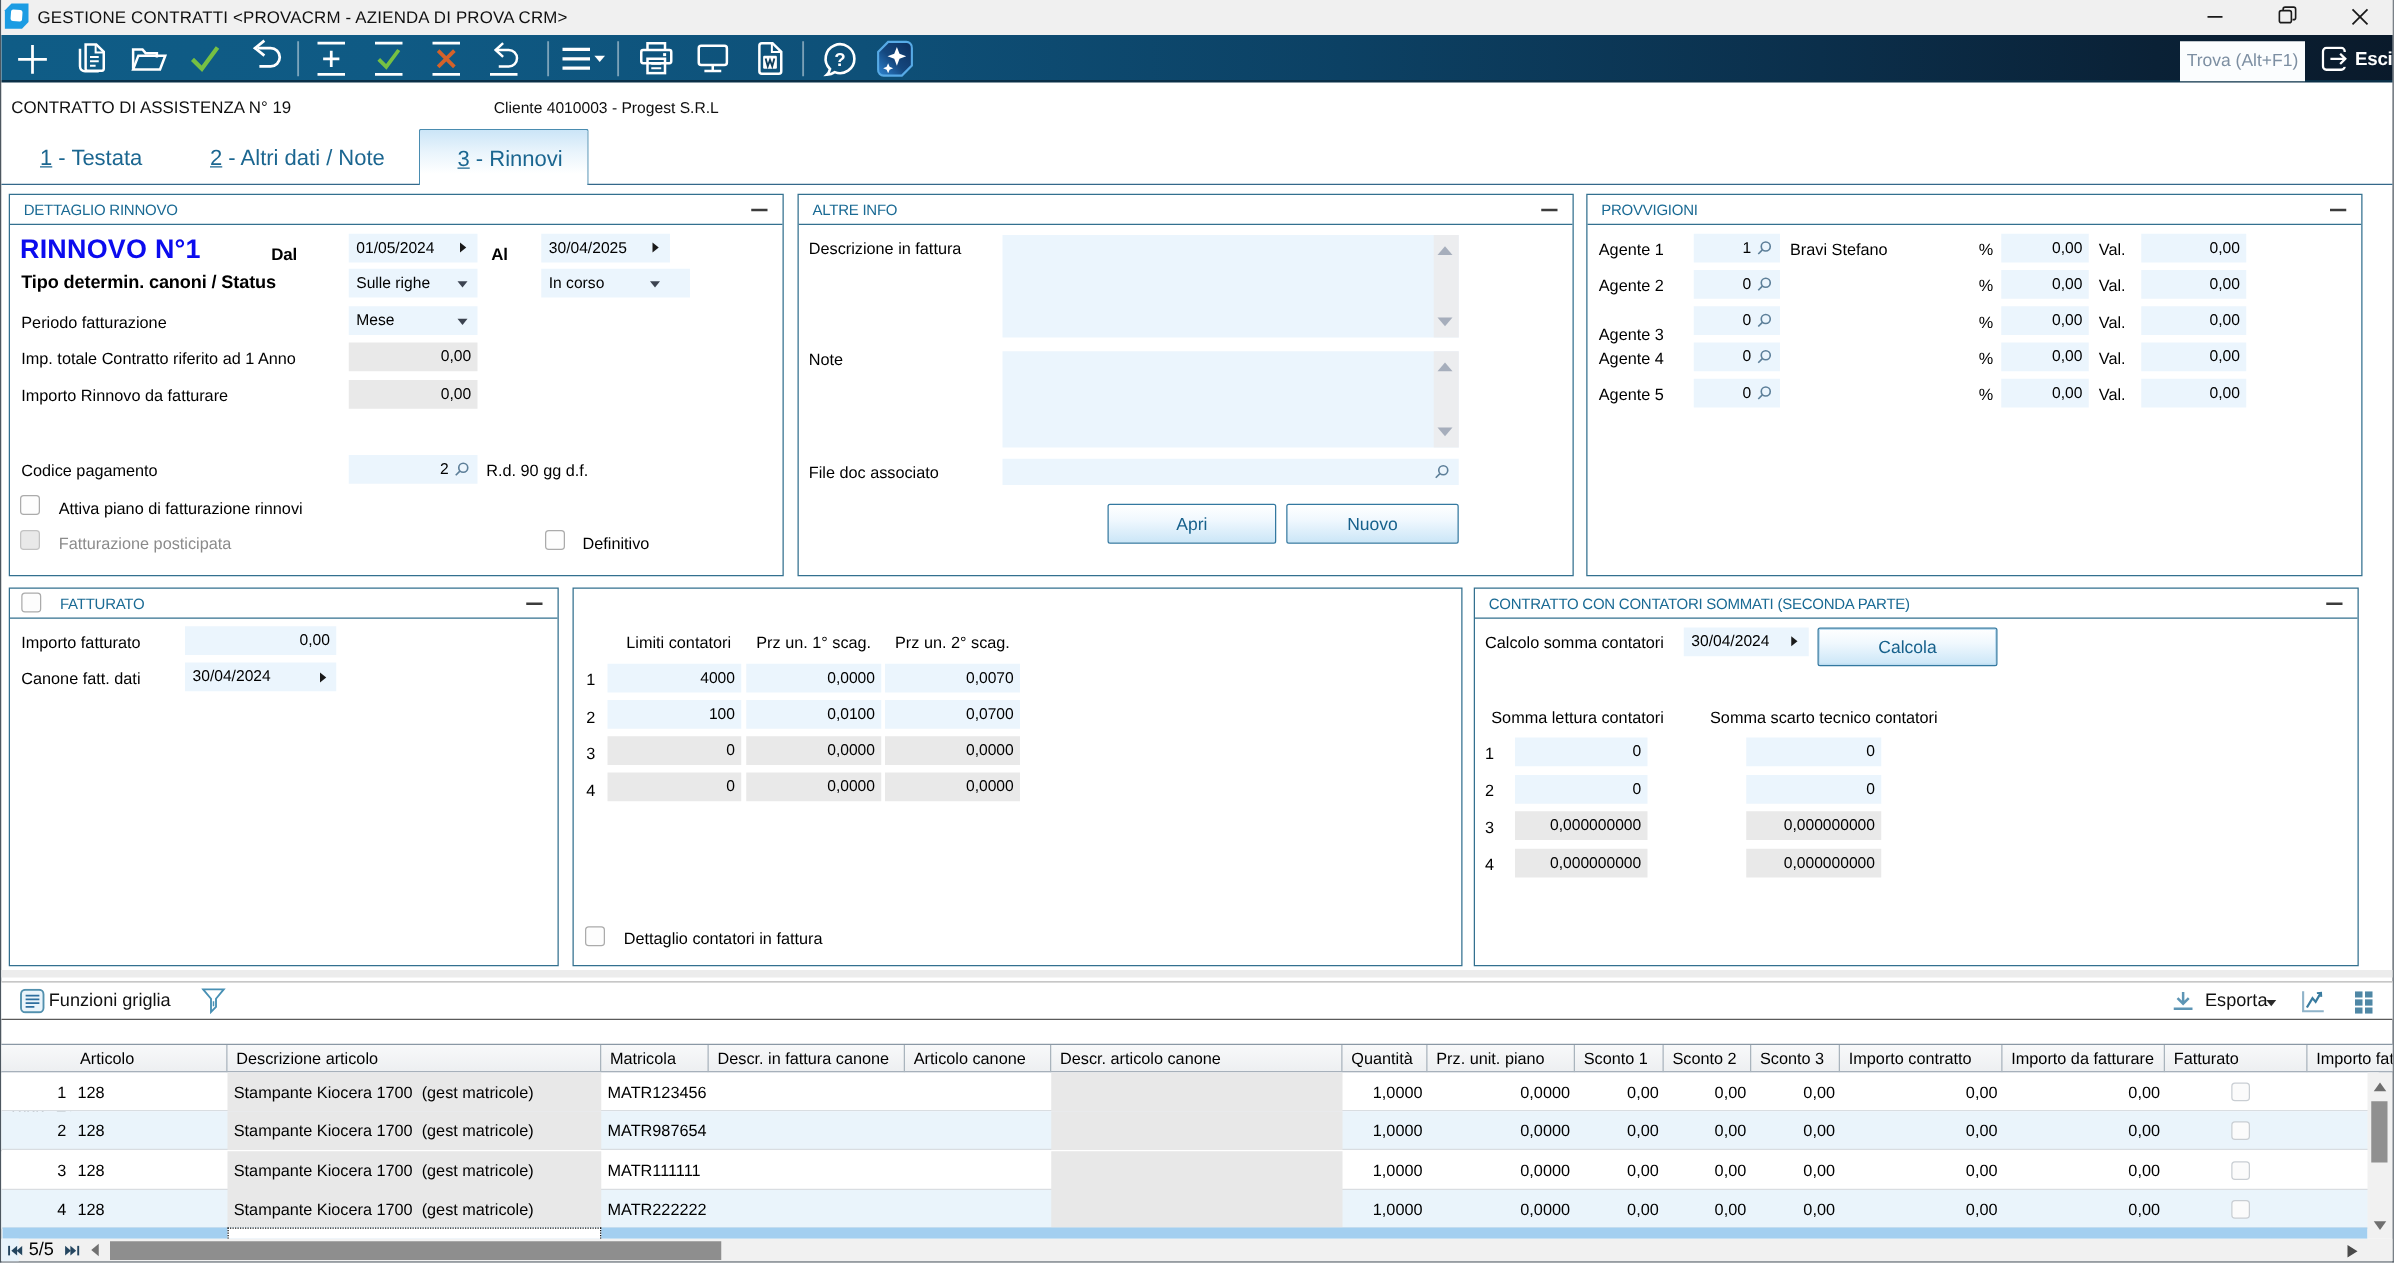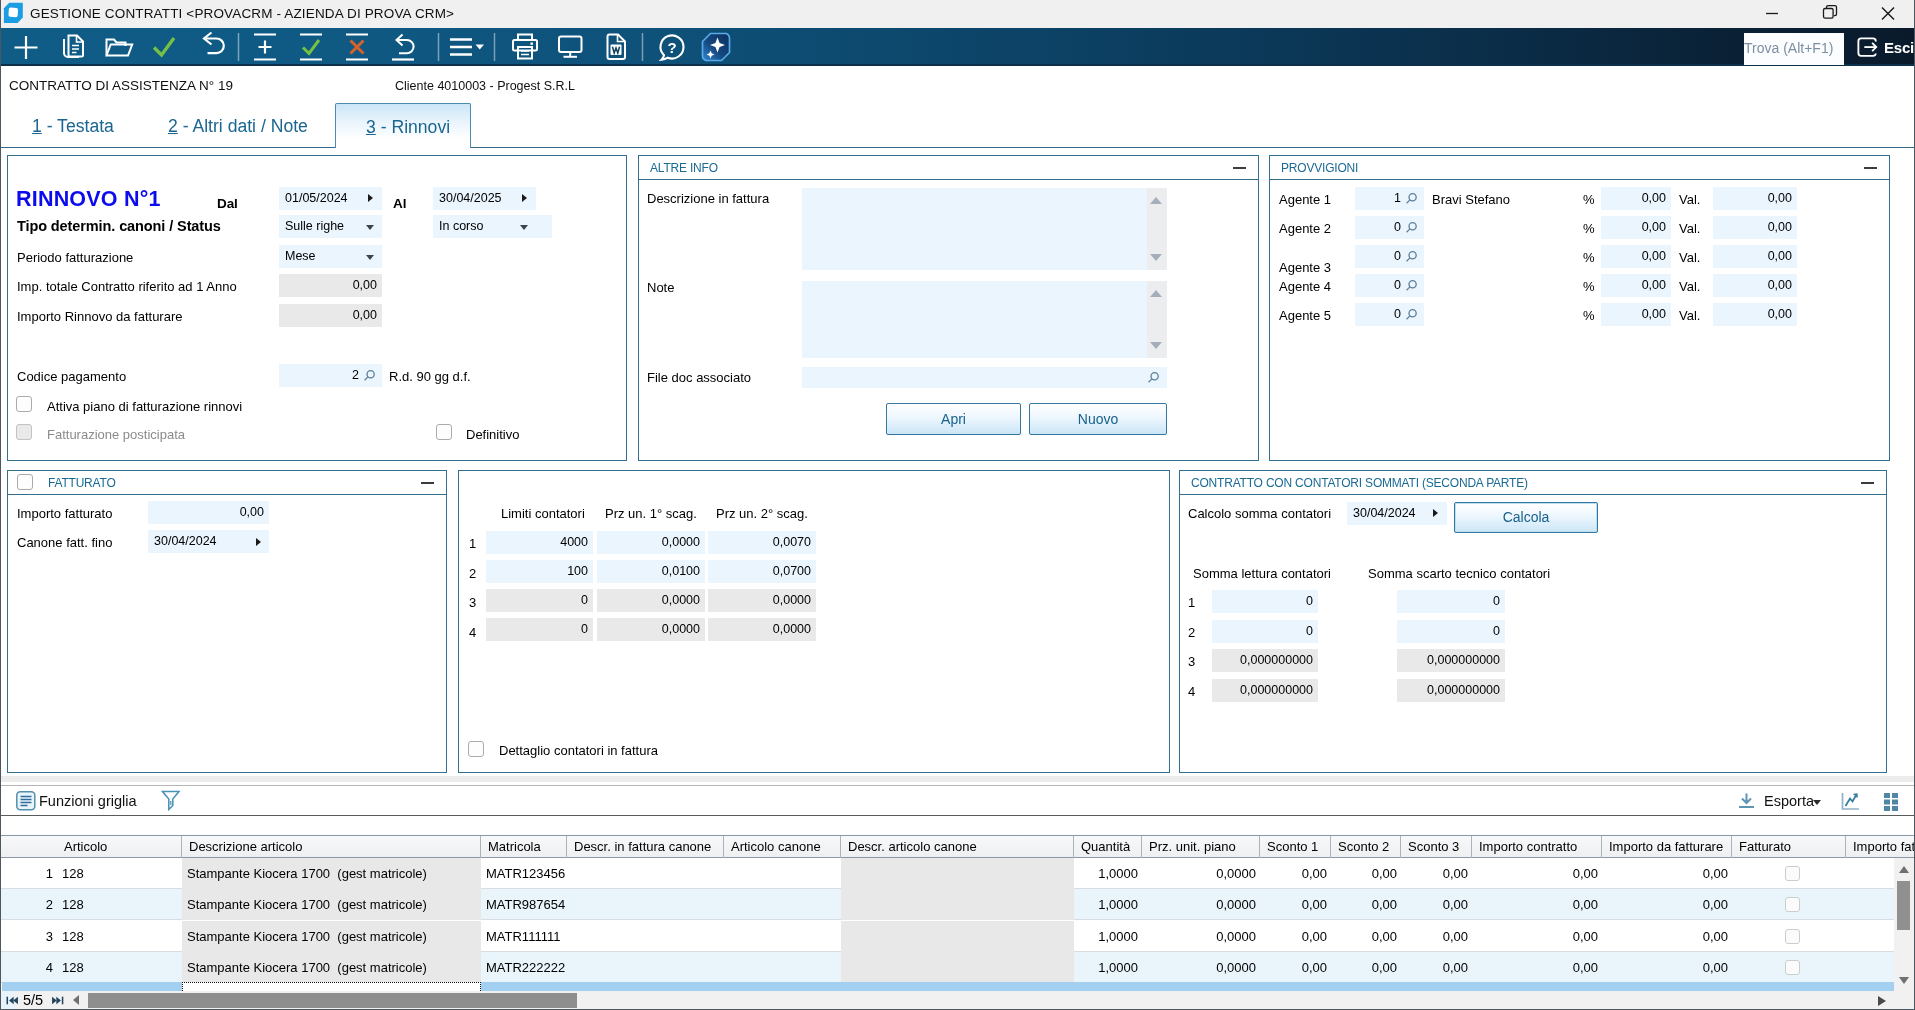--- a/index.html
+++ b/index.html
@@ -9,21 +9,21 @@
 .abs { position:absolute; }
 
 
 #titlebar { position:absolute; left:0; top:0; width:1915px; height:28px; background:#f0f0f0; }
 #titletext { position:absolute; left:29px; top:6px; font-size:13.5px; color:#101010; letter-spacing:0.15px; }
 
 
 #toolbar { position:absolute; left:0; top:28px; width:1915px; height:38px; border-bottom:2px solid #0b3048; box-sizing:content-box; height:36px;
   background:linear-gradient(90deg,#0f5c86 0%,#0f5a84 16%,#0e5078 36%,#0c4164 56%,#0b2f4b 76%,#0a2136 90%,#0a1a2b 100%); }
 
-#trova { position:absolute; left:1743px; top:5px; width:100px; height:32px; background:#fbfdfe; font-size:14px; color:#7d8fa2; line-height:31px; }
+#trova { position:absolute; left:1743px; top:5px; width:100px; height:32px; background:#fbfdfe; font-size:14px; color:#7d8fa2; line-height:31px; text-align:center; }
 #esci { position:absolute; left:1883px; top:11px; color:#fff; font-size:15px; font-weight:bold; letter-spacing:-0.2px; }
 
 
 #sub1 { position:absolute; left:8px; top:78px; font-size:13.5px; color:#101010; }
 #sub2 { position:absolute; left:394px; top:79px; font-size:12.5px; color:#101010; }
 
 
 #tabline { position:absolute; left:0; top:146.5px; width:1915px; height:1.5px; background:#34688a; }
 .tab { position:absolute; top:116px; font-size:17.6px; color:#1b6690; }
 .tab u { text-decoration:underline; }
@@ -172,20 +172,24 @@
 <div id="sub1">CONTRATTO DI ASSISTENZA N° 19</div>
 <div id="sub2">Cliente 4010003 - Progest S.R.L</div>
 <div id="tabline"></div>
 <div class="tab" style="left:31px;"><u>1</u> - Testata</div>
 <div class="tab" style="left:167px;"><u>2</u> - Altri dati / Note</div>
 <div id="tab3">
     <span><u>3</u> - Rinnovi</span>
   </div>
 
 <div id="panel1" class="panel" style="left:6px; top:155px; width:620px; height:306px;">
+  <div class="phead">
+      <div class="ptitle">DETTAGLIO RINNOVO</div>
+      <div class="pminus"></div>
+    </div>
   <div class="abs" style="left:8px; top:31px; font-size:21.5px; font-weight:bold; color:#0b0bee; letter-spacing:0.2px;">RINNOVO N°1</div>
   <div class="lblb" style="left:209px; top:40px; font-size:13.5px;">Dal</div>
   <div class="inp" style="left:271px; top:31px; width:103px;"><span class="pl">01/05/2024</span><span class="arrR" style="left:89px; top:7px;"></span></div>
   <div class="lblb" style="left:385px; top:40px; font-size:13.5px;">Al</div>
   <div class="inp" style="left:425px; top:31px; width:103px;"><span class="pl">30/04/2025</span><span class="arrR" style="left:89px; top:7px;"></span></div>
   <div class="lblb" style="left:9px; top:62px; font-size:14.5px;">Tipo determin. canoni / Status</div>
   <div class="inp" style="left:271px; top:59px; width:103px;"><span class="pl">Sulle righe</span><span class="arrD" style="left:87px; top:9.5px;"></span></div>
   <div class="inp" style="left:425px; top:59px; width:119px;"><span class="pl">In corso</span><span class="arrD" style="left:87px; top:9.5px;"></span></div>
   <div class="lbl" style="left:9px; top:94px;">Periodo fatturazione</div>
   <div class="inp" style="left:271px; top:89px; width:103px;"><span class="pl">Mese</span><span class="arrD" style="left:87px; top:9.5px;"></span></div>
@@ -288,21 +292,21 @@
   <div class="inp r" style="left:443px; top:147px; width:84px; padding-right:5px;">0,00</div>
 </div>
 <div id="panel4" class="panel" style="left:6px; top:470px; width:440px; height:303px;">
   <div class="phead">
       <div class="cb" style="left:9px; top:3px;"></div>
       <div class="ptitle" style="left:40px;">FATTURATO</div>
       <div class="pminus"></div>
     </div>
   <div class="lbl" style="left:9px; top:35px;">Importo fatturato</div>
   <div class="inp r" style="left:140px; top:30px; width:121px; padding-right:5px;">0,00</div>
-  <div class="lbl" style="left:9px; top:64px;">Canone fatt. fino</div>
+  <div class="lbl" style="left:9px; top:64px;">Canone fatt. dati</div>
   <div class="inp" style="left:140px; top:59px; width:121px;"><span class="pl">30/04/2024</span><span class="arrR" style="left:108px; top:7.5px;"></span></div>
 </div>
 <div id="panel5" class="panel" style="left:457px; top:470px; width:712px; height:303px;">
   <div class="lbl" style="left:42px; top:35px;">Limiti contatori</div>
   <div class="lbl" style="left:146px; top:35px;">Prz un. 1° scag.</div>
   <div class="lbl" style="left:257px; top:35px;">Prz un. 2° scag.</div>
   <div class="lbl" style="left:10px; top:65px;">1</div>
   <div class="lbl" style="left:10px; top:95px;">2</div>
   <div class="lbl" style="left:10px; top:124px;">3</div>
   <div class="lbl" style="left:10px; top:154px;">4</div>

